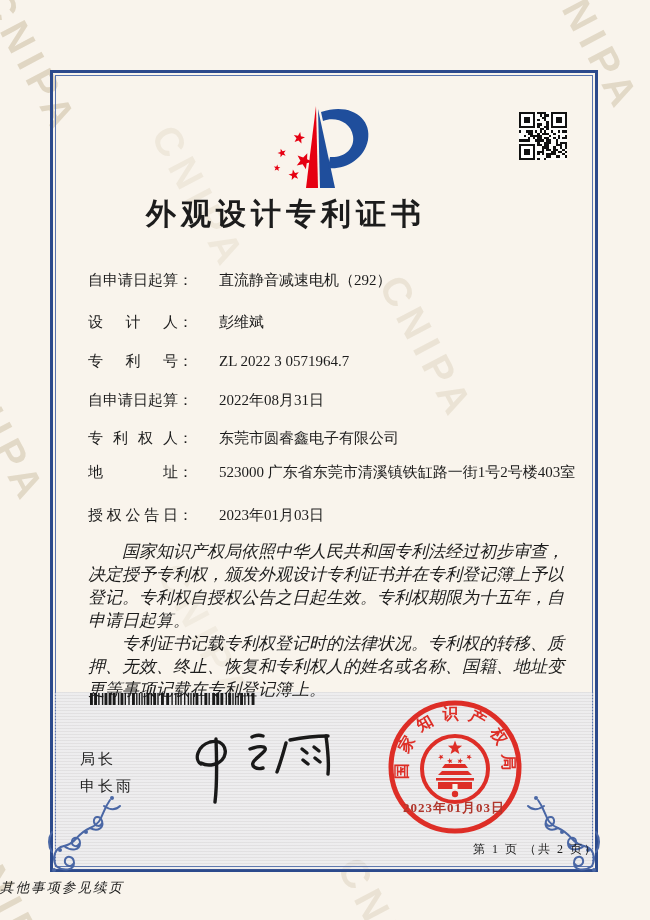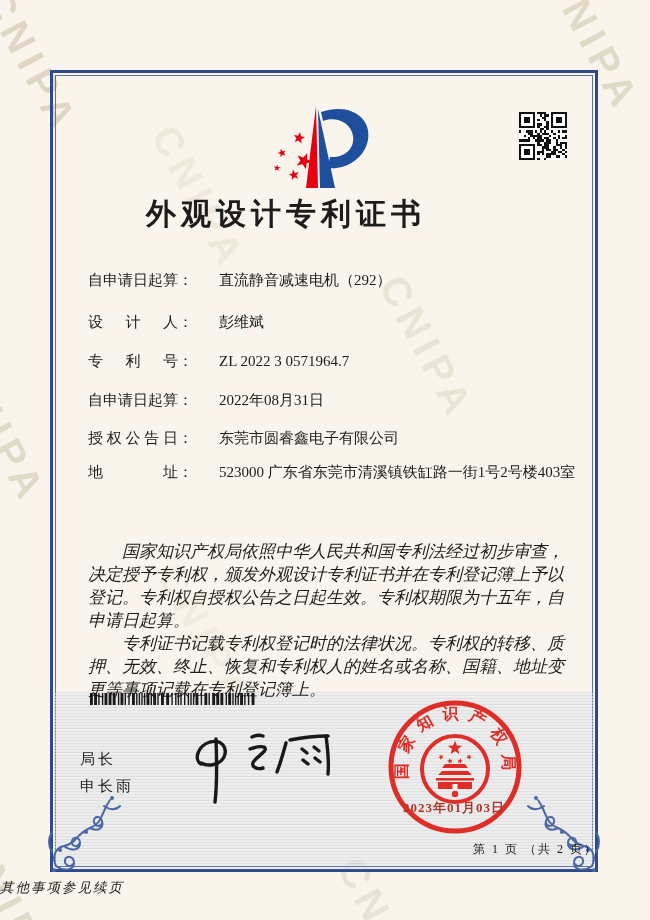--- a/index.html
+++ b/index.html
@@ -249,24 +249,27 @@
   <div class="frow" style="top:313px">
     <span class="flabel">设计人</span><span class="colon">：</span><span class="fvalue">彭维斌</span>
   </div>
   <div class="frow" style="top:352px">
     <span class="flabel">专利号</span><span class="colon">：</span><span class="fvalue">ZL 2022 3 0571964.7</span>
   </div>
   <div class="frow" style="top:391px">
     <span class="flabel">自申请日起算</span><span class="colon">：</span><span class="fvalue">2022年08月31日</span>
   </div>
   <div class="frow" style="top:429px">
-    <span class="flabel">授权公告日</span><span class="colon">：</span><span class="fvalue">东莞市圆睿鑫电子有限公司</span>
+    <span class="flabel">专利权人</span><span class="colon">：</span><span class="fvalue">东莞市圆睿鑫电子有限公司</span>
   </div>
   <div class="frow" style="top:463px">
     <span class="flabel">地址</span><span class="colon">：</span><span class="fvalue">523000 广东省东莞市清溪镇铁缸路一街1号2号楼403室</span>
+  </div>
+  <div class="frow" style="top:506px;left:88px">
+    <span class="flabel">授权公告日</span><span class="colon">：</span><span class="fvalue">2023年01月03日</span>
   </div>
 
   <div class="paras">
     <p>国家知识产权局依照中华人民共和国专利法经过初步审查，决定授予专利权，颁发外观设计专利证书并在专利登记簿上予以登记。专利权自授权公告之日起生效。专利权期限为十五年，自申请日起算。</p>
     <p>专利证书记载专利权登记时的法律状况。专利权的转移、质押、无效、终止、恢复和专利权人的姓名或名称、国籍、地址变更等事项记载在专利登记簿上。</p>
   </div>
 
   <svg id="barcode" class="barcode" viewBox="0 0 168 12" preserveAspectRatio="none">
       <g fill="#1a1a1a">
         <rect x="0.0" y="0" width="2.9" height="12"></rect>

